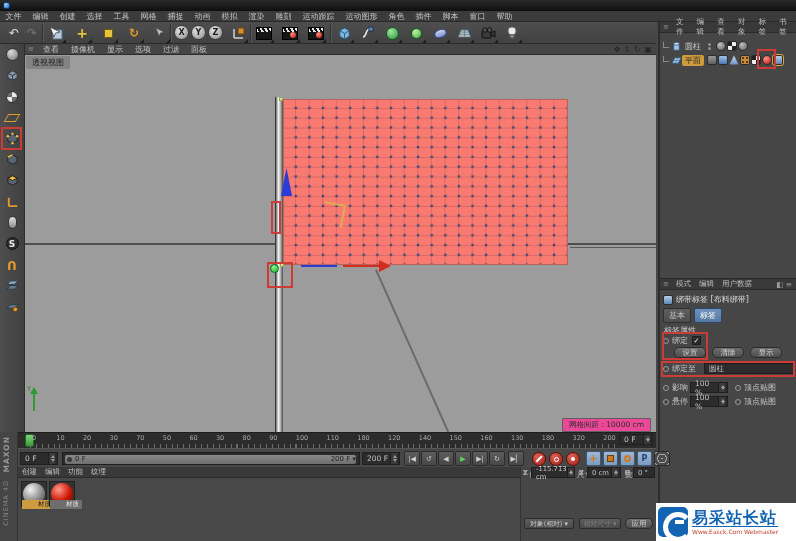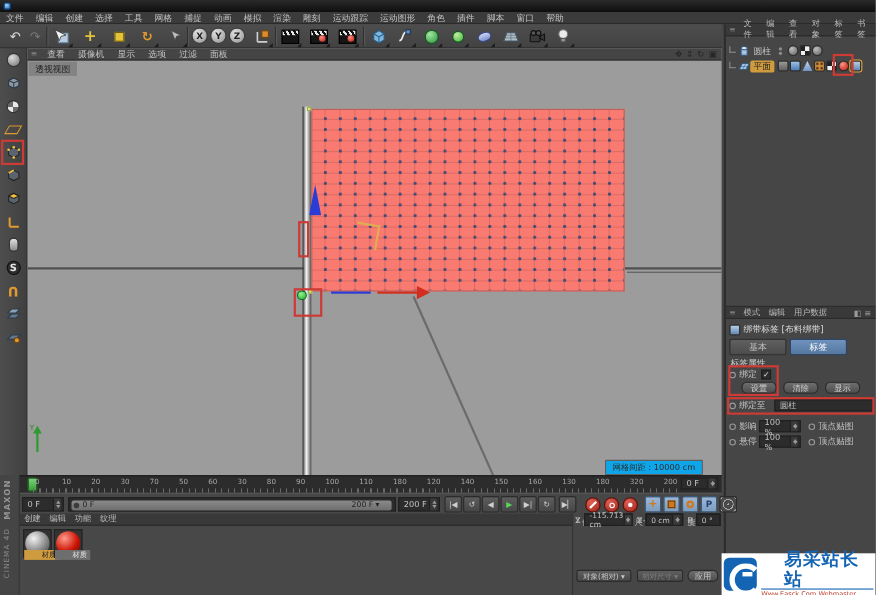--- a/index.html
+++ b/index.html
@@ -50,21 +50,21 @@
           background-position:5px 3px,11px 8px,11px 8px;
           border:1px solid #b9625c; }
   .ydot { position:absolute; width:4px; height:4px; background:#ffe04a; border:1px solid #8a7; }
   #gizmo-up { position:absolute; left:256px; top:113px; width:11px; height:28px; background:#2b3bd6; clip-path:polygon(50% 0,100% 100%,0 100%); }
   #gizmo-z { position:absolute; left:276px; top:210px; width:36px; height:2px; background:#2b3bd6; }
   #gizmo-x { position:absolute; left:318px; top:210px; width:38px; height:2px; background:#d22d1e; }
   #gizmo-xh { position:absolute; left:354px; top:205px; width:0; height:0; border-top:6px solid transparent; border-bottom:6px solid transparent; border-left:12px solid #d22d1e; }
   #gizmo-plane { position:absolute; left:298px; top:148px; width:21px; height:23px; border-top:2px solid #ddb64e; border-right:2px solid #ddb64e; transform:rotate(10deg); opacity:.85; }
   #bindpt { position:absolute; left:245px; top:209px; width:9px; height:9px; border-radius:50%; background:radial-gradient(circle at 35% 30%,#8df58d,#1fae2f); border:1px solid #0c6e18; }
   #guide { position:absolute; left:350px; top:215px; width:1.5px; height:178px; background:#6b6b6b; transform:rotate(-24deg); transform-origin:top left; }
-  #gridlabel { position:absolute; right:17px; top:363px; background:#0ea5e9; border:1px solid #5f5f5f; color:#2b2b2b; font-size:7.5px; padding:1px 6px; border-radius:1px; }
+  #gridlabel { position:absolute; right:5px; top:363px; background:#ec4899; border:1px solid #5f5f5f; color:#2b2b2b; font-size:7.5px; padding:1px 6px; border-radius:1px; }
   #axisind { position:absolute; left:8px; top:338px; width:2px; height:18px; background:#2f9a2f; }
   #axisind::before { content:""; position:absolute; left:-3px; top:-6px; border-left:4px solid transparent; border-right:4px solid transparent; border-bottom:7px solid #2f9a2f; }
   #axisy { position:absolute; left:2px; top:330px; font-size:6.5px; color:#2f7a2f; }
 
   
   .annot { position:absolute; border:2px solid #cc3b35; background:transparent; pointer-events:none; }
 
   
   #om { left:658px; top:22px; width:138px; height:256px; background:#464646; border-left:2px solid #2e2e2e; }
   .phead { height:11px; background:#393939; border-bottom:1px solid #2a2a2a; display:flex; align-items:center; font-size:7.5px; color:#bdbdbd; }
@@ -84,21 +84,21 @@
   .t-mat-red { background:radial-gradient(circle at 35% 30%,#ff9387,#b01205); border-radius:50%; }
   .t-blue { background:linear-gradient(#9fc3e8,#4a79b5); }
   .t-cone { background:linear-gradient(#cfe0f2,#6a8fc0); clip-path:polygon(50% 5%,95% 95%,5% 95%); border:none; }
   .t-orangedots { background:#c88a3e radial-gradient(circle,#5a3a10 1px,transparent 1.3px); background-size:4px 4px; }
   .t-gray { background:linear-gradient(#9a9a9a,#5f5f5f); }
   .t-belt { background:linear-gradient(#b9cfe6,#5f86b5); }
 
   #am { left:658px; top:278px; width:138px; height:263px; background:#464646; border-left:2px solid #2e2e2e; border-top:1px solid #2a2a2a; }
   .amrow { position:absolute; left:0; width:138px; display:flex; align-items:center; font-size:8px; color:#c6c6c6; }
   .dotc { width:6px; height:6px; border-radius:50%; border:1px solid #9a9a9a; margin:0 3px; flex:none; }
-  .tab { font-size:8px; padding:1px 17px; margin-right:3px; background:linear-gradient(#606060,#4c4c4c); border:1px solid #303030; border-radius:2px; color:#c6c6c6; }
+  .tab { font-size:8px; padding:1px 5px; margin-right:3px; background:linear-gradient(#606060,#4c4c4c); border:1px solid #303030; border-radius:2px; color:#c6c6c6; }
   .tab.active { background:linear-gradient(#6f93bd,#54779f); color:#fff; border-color:#2d4566; }
   .pill { position:absolute; top:0; height:11px; width:32px; border-radius:5px; background:linear-gradient(#6e6e6e,#4e4e4e); border:1px solid #2c2c2c; color:#cfcfcf; font-size:7.5px; display:flex; align-items:center; justify-content:center; }
   .field { background:#2c2c2c; border:1px solid #1f1f1f; color:#c3c3c3; font-size:7.5px; display:flex; align-items:center; padding:0 2px 0 4px; height:11px; position:relative; }
   .st { margin-left:auto; width:7px; height:100%; border-left:1px solid #1d1d1d; position:relative; background:#3a3a3a; flex:none; }
   .st::before { content:""; position:absolute; left:1.5px; top:2px; border-left:2px solid transparent; border-right:2px solid transparent; border-bottom:3px solid #9a9a9a; }
   .st::after { content:""; position:absolute; left:1.5px; bottom:2px; border-left:2px solid transparent; border-right:2px solid transparent; border-top:3px solid #9a9a9a; }
   .chk { width:9px; height:9px; background:#2c2c2c; border:1px solid #1f1f1f; color:#e8e8e8; font-size:7px; display:flex; align-items:center; justify-content:center; margin-left:4px; }
 
   
   #ruler { left:18px; top:432px; width:638px; height:16px; background:#2c2c2c; border-top:1px solid #1d1d1d; }
@@ -133,21 +133,21 @@
   .dd2 { position:absolute; height:11px; background:linear-gradient(#5e5e5e,#494949); border:1px solid #2b2b2b; border-radius:2px; font-size:6.8px; color:#c8c8c8; display:flex; align-items:center; justify-content:center; gap:2px; }
   .dd2.dim { color:#7e7e7e; }
   #applybtn { position:absolute; left:104px; top:51px; width:28px; height:11px; border-radius:5px; background:linear-gradient(#6e6e6e,#4e4e4e); border:1px solid #2c2c2c; color:#cfcfcf; font-size:7.5px; display:flex; align-items:center; justify-content:center; }
 
   
   #watermark { left:656px; top:503px; width:140px; height:38px; background:#fff; display:flex; align-items:center; padding:2px; }
   #wmlogo { width:30px; height:30px; border-radius:5px; background:#1464b4; position:relative; flex:none; }
   #wmlogo::before { content:""; position:absolute; left:5px; top:5px; width:20px; height:20px; border-radius:50%; border:5px solid #fff; border-right-color:transparent; }
   #wmlogo::after { content:""; position:absolute; right:4px; top:13px; width:9px; height:4px; background:#fff; }
   #wmtext { margin-left:4px; }
-  #wmtitle { color:#1464b4; font-size:16px; font-weight:bold; letter-spacing:1px; line-height:1.1;margin-left:21px; }
+  #wmtitle { color:#1464b4; font-size:16px; font-weight:bold; letter-spacing:1px; line-height:1.1; }
   #wmsub { color:#c04030; font-size:6px; border-top:1px solid #1464b4; padding-top:1px; }
 </style>
 </head>
 <body>
 
 <div class="abs" id="titlebar">
   <span class="appicon"></span>
 </div>
 
 <div class="abs" id="menubar">
@@ -511,21 +511,21 @@
 
 <div class="abs" id="transport">
   <div class="field spin" style="left:2px;width:38px">
       <span>0 F</span>
       <i class="st"></i>
     </div>
   <div id="slider">
     <div id="sliderbar">
       <i></i>
       <span>0 F</span>
-      <span style="margin-left:auto;padding-right:11px"><span>200 F</span> ▾</span>
+      <span style="margin-left:auto;padding-right:0"><span>200 F</span> ▾</span>
     </div>
   </div>
   <div class="field spin" style="left:344px;width:38px">
       <span>200 F</span>
       <i class="st"></i>
     </div>
   <div class="tbtn" style="left:386px">|◀</div>
   <div class="tbtn" style="left:403px">↺</div>
   <div class="tbtn" style="left:420px">◀</div>
   <div class="tbtn" style="left:437px">

